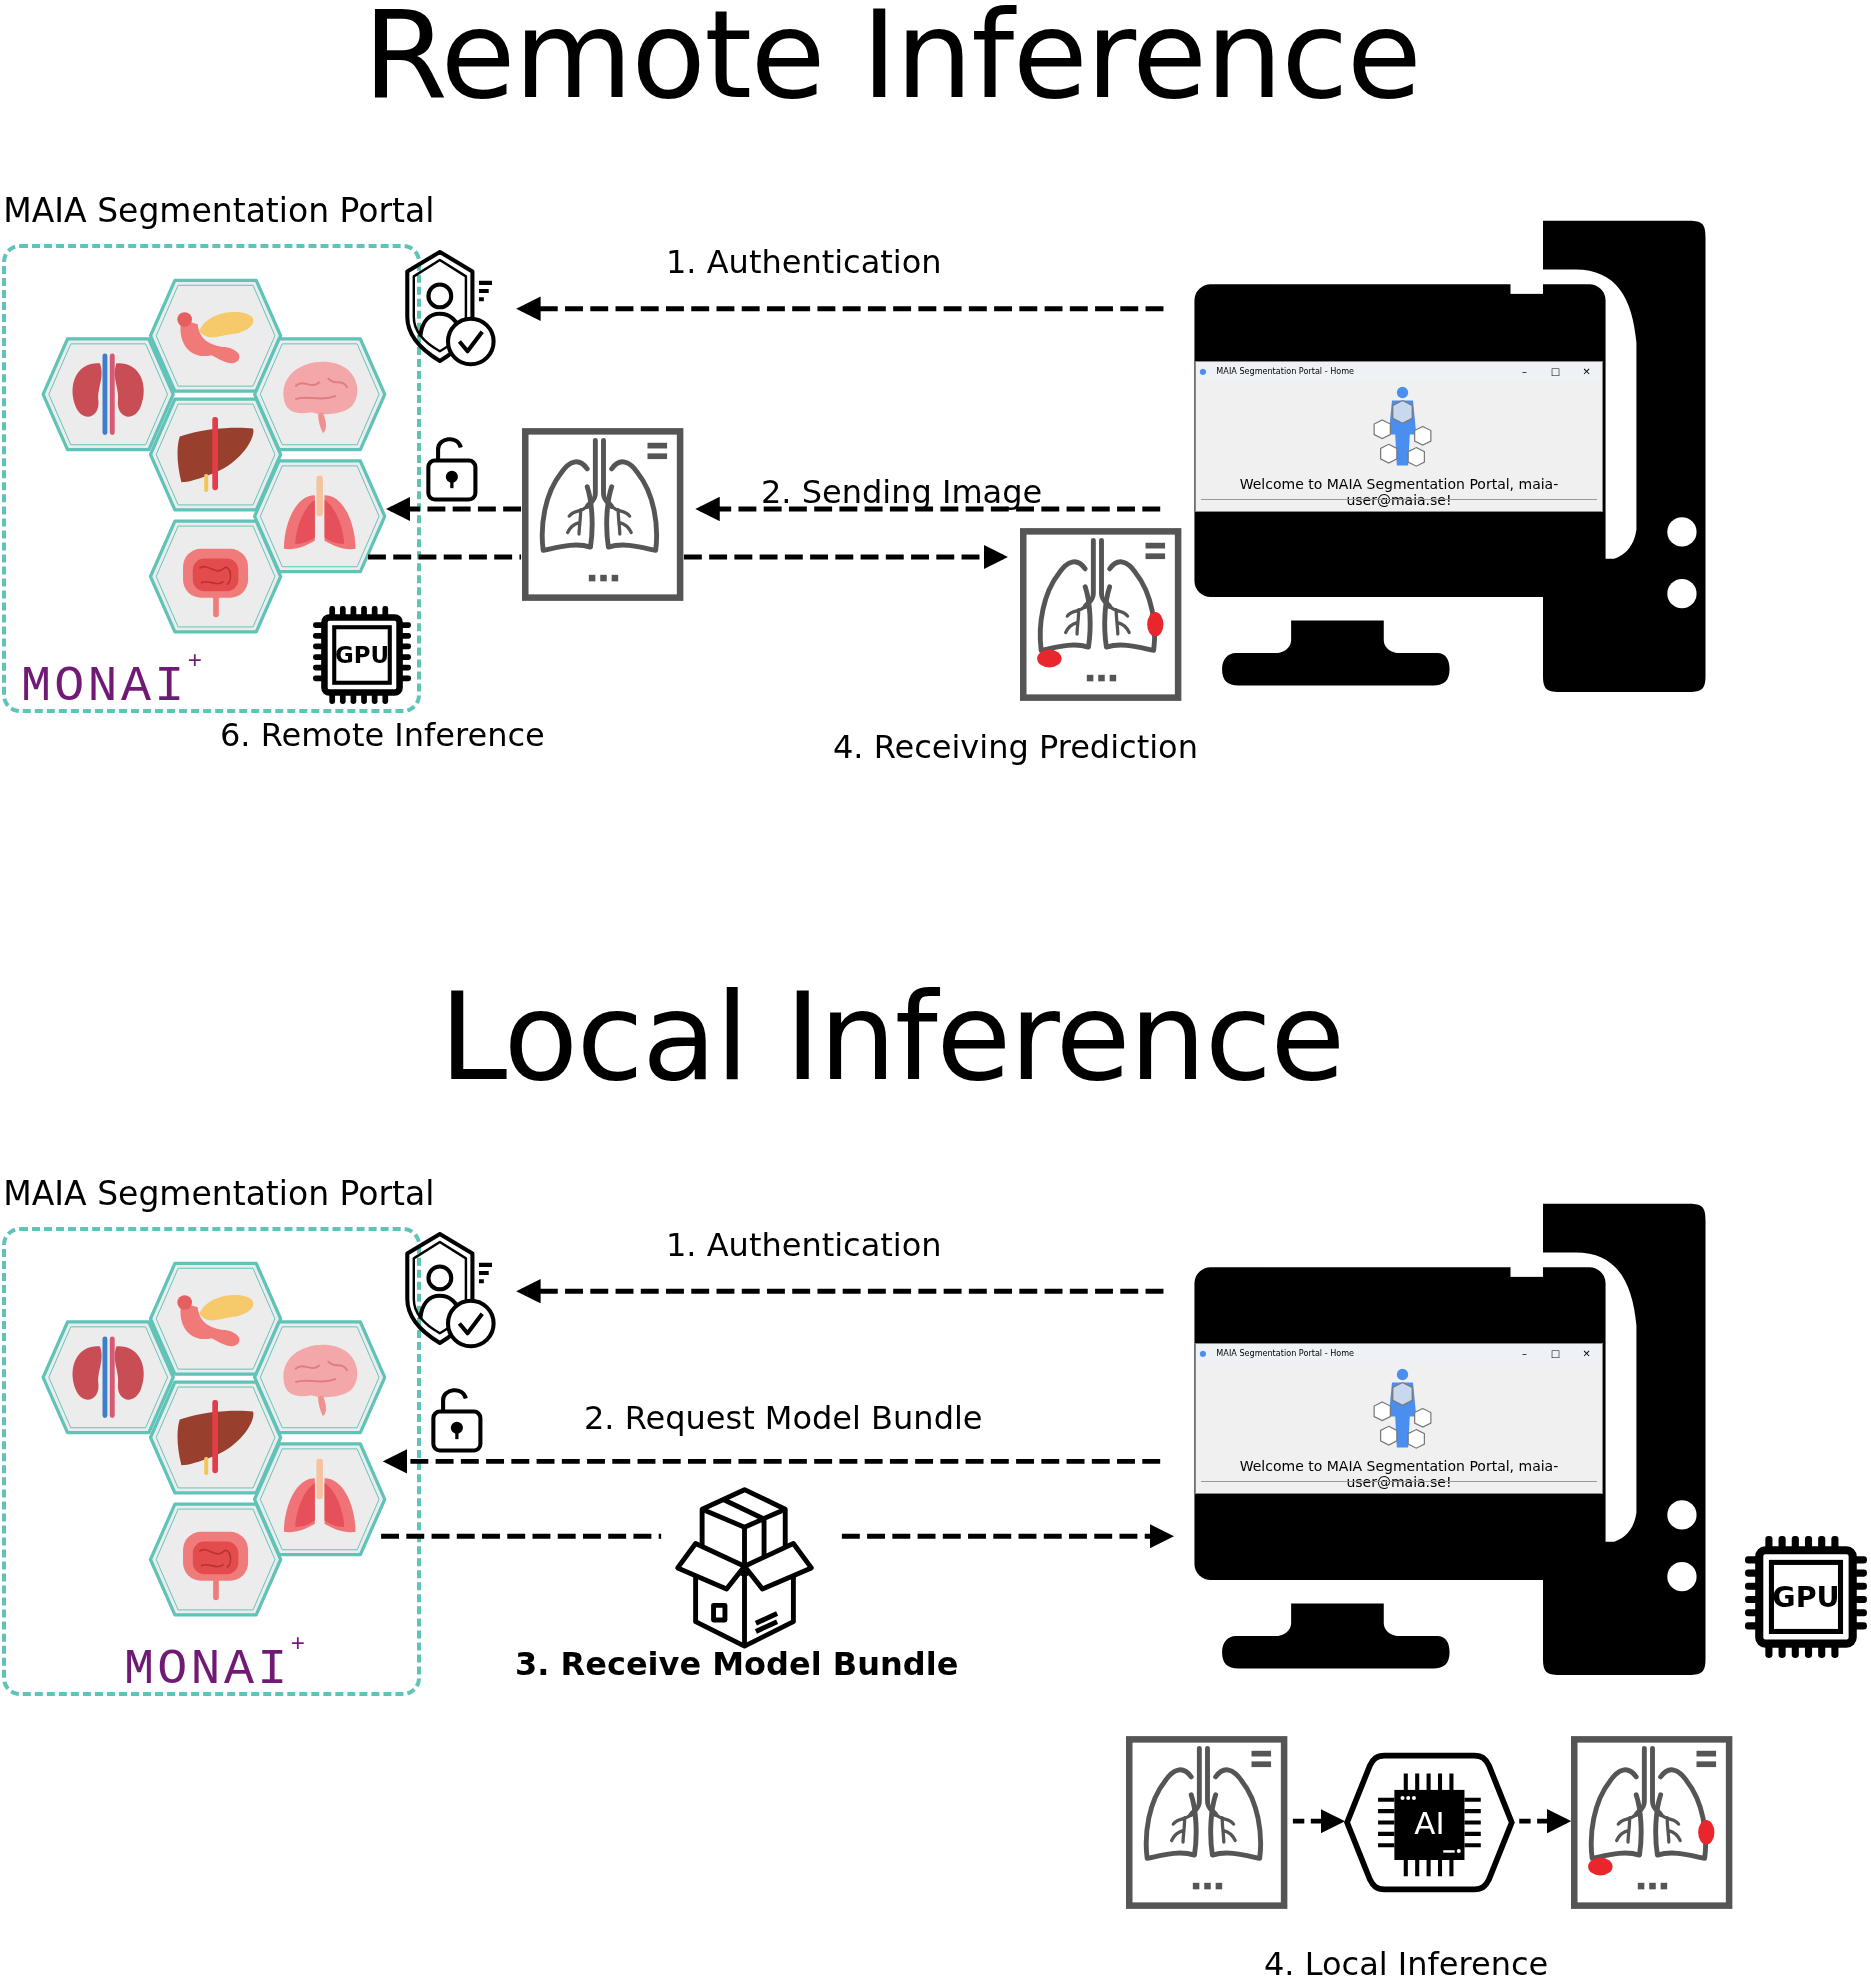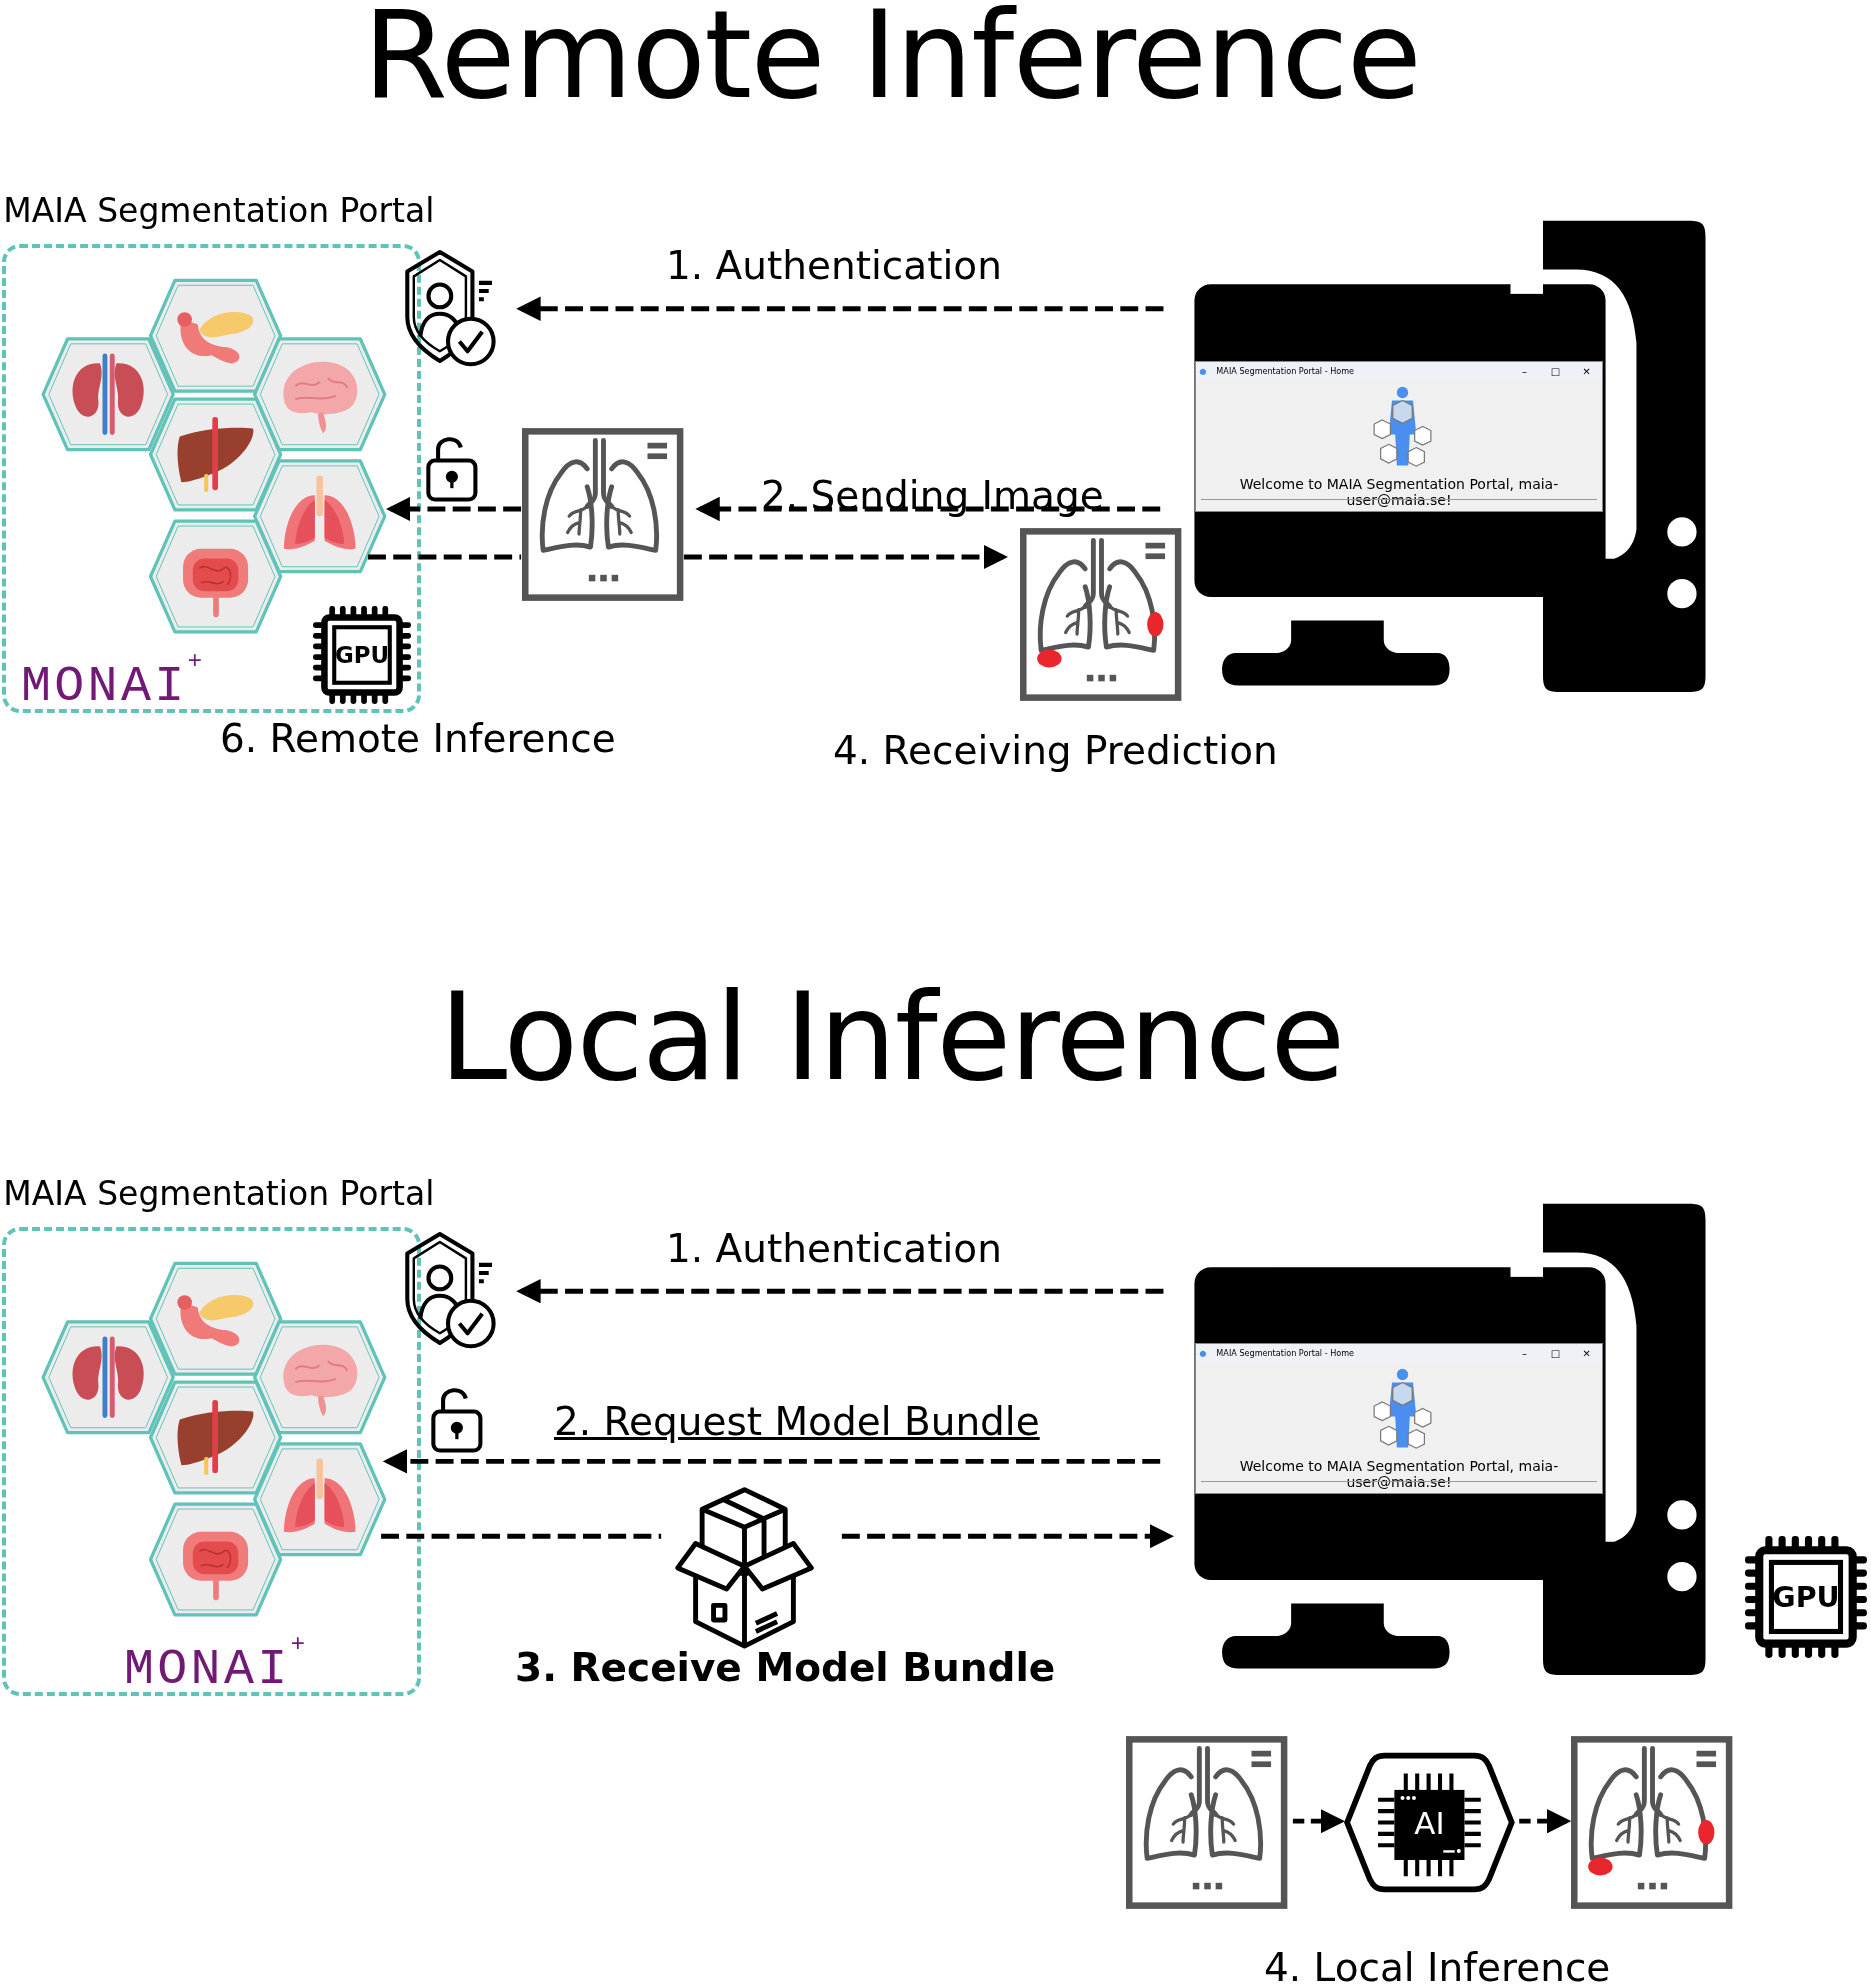--- a/index.html
+++ b/index.html
@@ -1,18 +1,18 @@
 <!DOCTYPE html>
 <html style="font-size:13px"><head>
 <meta charset="utf-8">
 <style>
   html,body{margin:0;padding:0;background:#fff;}
   body{width:1871px;height:1984px;position:relative;overflow:hidden;font-family:"DejaVu Sans",sans-serif;color:#000;}
   .title{position:absolute;left:0;width:1783px;text-align:center;font-size:122px;font-family:"DejaVu Sans",sans-serif;letter-spacing:-1.6px;line-height:1;}
-  .label{position:absolute;font-size:39px;white-space:nowrap;line-height:1;}
+  .label{position:absolute;font-size:32px;white-space:nowrap;line-height:1;}
   .portal-label{position:absolute;font-size:33px;white-space:nowrap;line-height:1;}
   .portal-box{position:absolute;border:4.1px dashed #5fc3b8;border-radius:18px;box-sizing:border-box;}
   .monai{position:absolute;font-size:50px;color:#701a75;letter-spacing:3.3px;font-family:Liberation Mono, monospace;font-weight:300;}
   .monai sup{font-size:24.4px;position:relative;top:-14.7px;}
   svg{position:absolute;overflow:visible;}
   .win{position:absolute;background:#f0f0f0;box-sizing:border-box;border:0.8px solid #888;}
   .win-titlebar{height:18px;background:#eef2f7;display:flex;align-items:center;font-size:8.1px;padding-left:3.3px;font-family:"DejaVu Sans",sans-serif;}
   .win-titlebar .t{flex:1;margin-left:10px;}
   .win-ctrl{width:31px;text-align:center;font-size:9.8px;}
   .win-welcome{position:absolute;left:0;right:0;text-align:center;font-size:14px;font-family:"DejaVu Sans",sans-serif;}
@@ -317,21 +317,21 @@
     <line x1="1034" y1="1887" x2="1436" y2="1887" stroke="#000" stroke-width="6" stroke-dasharray="22,9" marker-end="url(#ah)"></line>
     <line x1="1588" y1="2237" x2="1646" y2="2237" stroke="#000" stroke-width="6" stroke-dasharray="14,8" marker-end="url(#ah)"></line>
     <line x1="1866" y1="2237" x2="1924" y2="2237" stroke="#000" stroke-width="6" stroke-dasharray="14,8" marker-end="url(#ah)"></line>
   </svg>
 
   <svg style="left:663px;top:1475px;" width="163" height="176" viewBox="0 0 200 216">
       <use href="#box"></use>
     </svg>
 
   <div class="label" style="left:666px;top:1229px;">1. Authentication</div>
-  <div class="label" style="left:554px;top:1402px;text-decoration:underline;">2. Request Model Bundle</div>
+  <div class="label" style="left:584px;top:1402px;">2. Request Model Bundle</div>
   <div class="label" style="left:515px;top:1648px;font-weight:bold;">3. Receive Model Bundle</div>
   <div class="label" style="left:1264px;top:1948px;">4. Local Inference</div>
 
   <svg style="left:1543px;top:1203px;" width="195" height="489" viewBox="0 0 240 600">
       <use href="#computer"></use>
     </svg>
 
   <svg style="left:1745px;top:1536px;" width="126" height="130" viewBox="0 0 155 160">
     <g transform="scale(1.25)">
         <use href="#gpuchip"></use>

